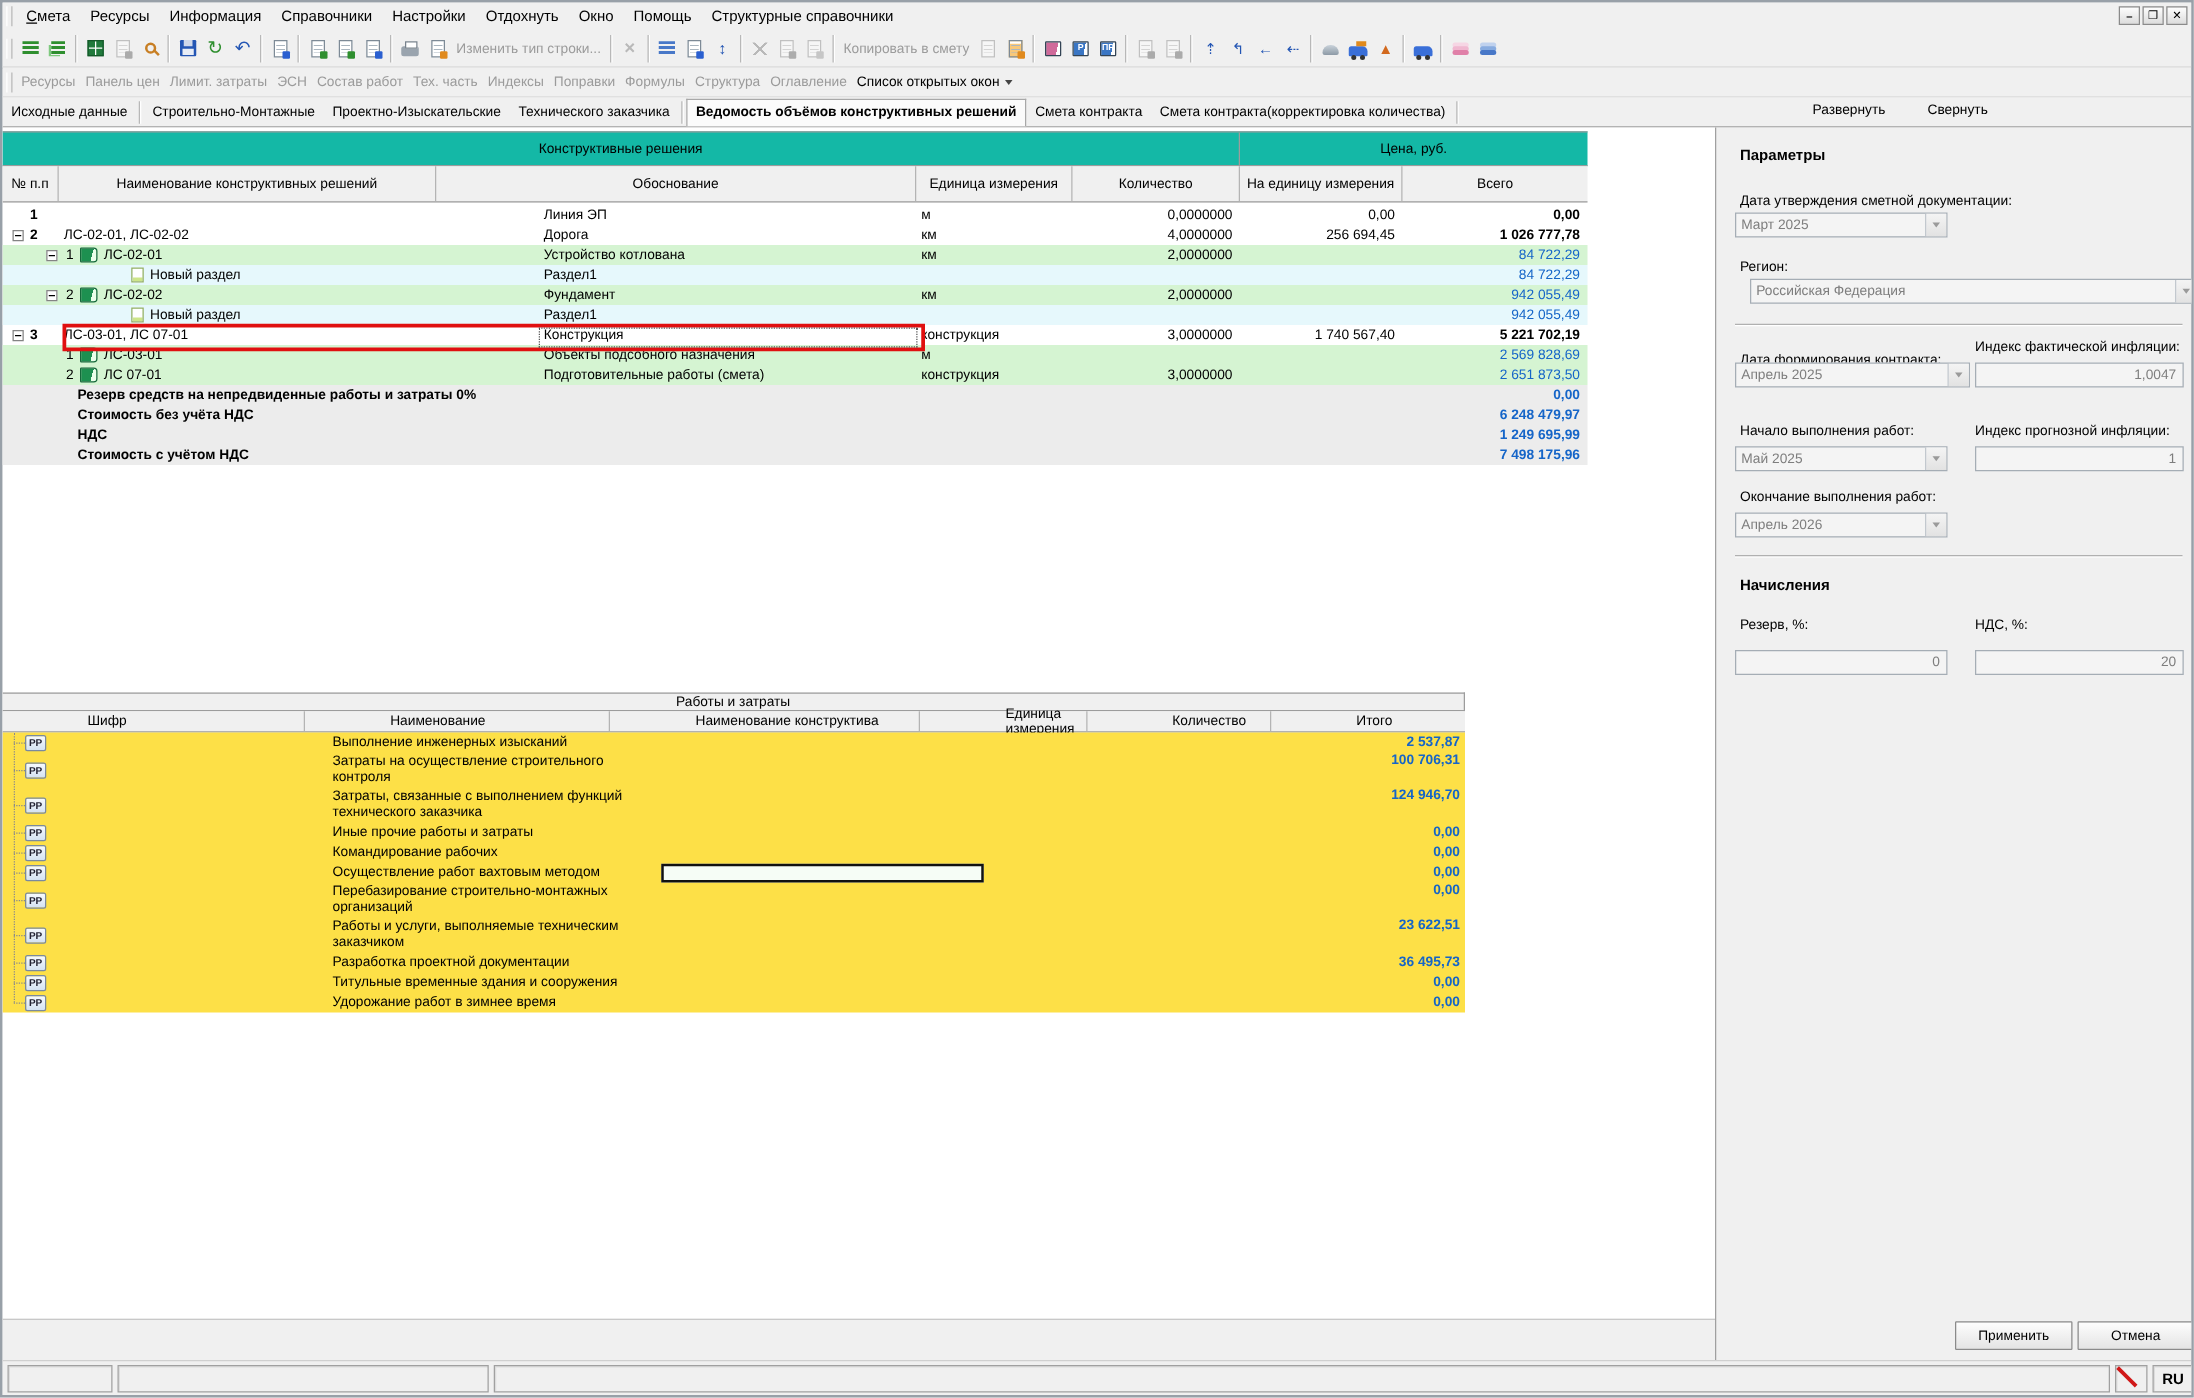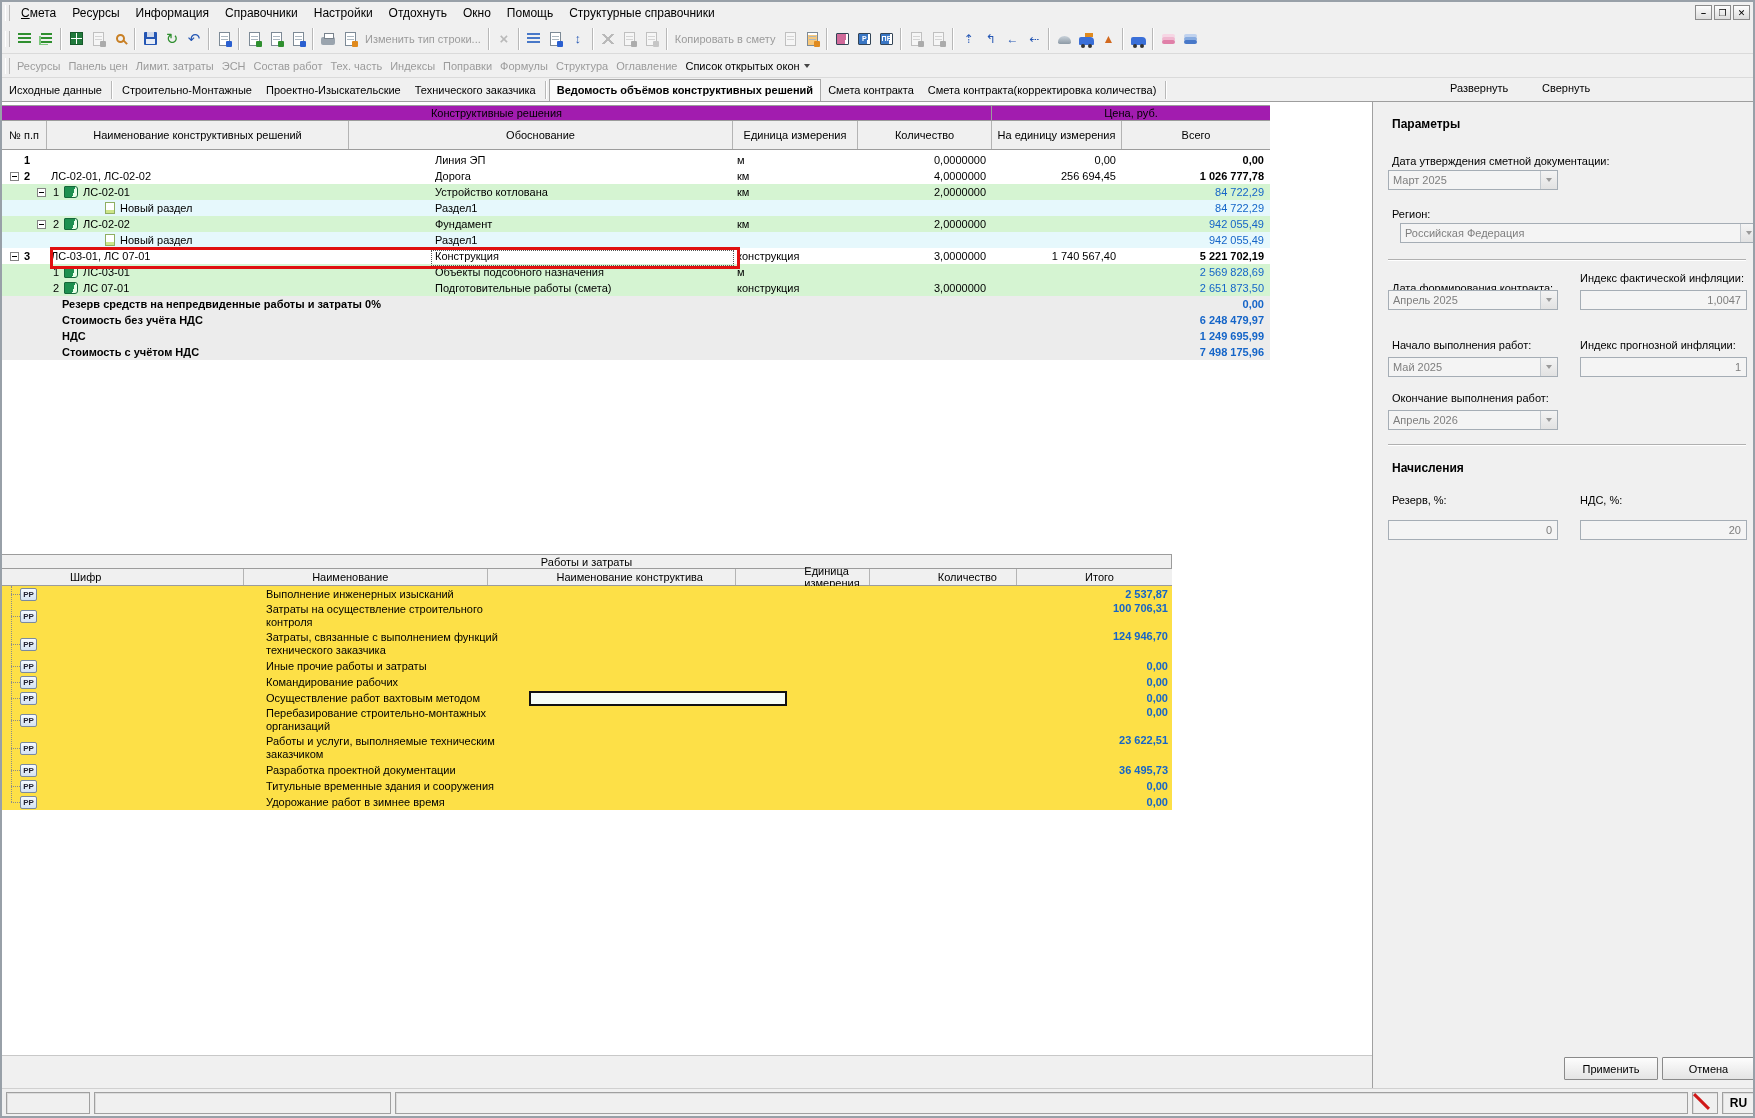--- a/index.html
+++ b/index.html
@@ -87,21 +87,21 @@
   .tab-action { position:absolute; top:4px; font-size:11px; }
 
   
   #left-pane { position:absolute; left:0; top:100px; width:1370px; height:953px; background:#fff; }
   #right-panel { position:absolute; left:1370px; top:100px; width:381px; height:986px; background:#f0f0f0;
                  border-left:1px solid #a0a0a0; }
   #footer-strip { position:absolute; left:0; top:1053px; width:1370px; height:33px; background:#f0f0f0; border-top:1px solid #c8c8c8; }
 
   
   #utable { position:absolute; left:0; top:3px; width:1268px; }
-  .ut-ghead { display:flex; height:16px; background:#a21caf; border-top:1px solid #9c9c9c; border-bottom:1px solid #9c9c9c;text-align:right; }
+  .ut-ghead { display:flex; height:28px; background:#14b8a6; border-top:1px solid #9c9c9c; border-bottom:1px solid #9c9c9c;text-align:right; }
   .ut-ghead .gh { display:flex; align-items:center; justify-content:center; font-size:11px; }
   .gh1 { width:990px; border-right:1px solid #9c9c9c; }
   .gh2 { width:278px; }
   .ut-chead { display:flex; height:29px; background:#f0f0f0; border-bottom:1px solid #9c9c9c; }
   .ut-chead .hc { display:flex; align-items:center; justify-content:center; border-right:1px solid #b4b4b4; text-align:center; }
   .ut-body { margin-top:2px; position:relative; }
   .ur { display:flex; height:16px; line-height:16px; }
   .ur .c { overflow:hidden; white-space:nowrap; }
   .w0{width:45px;} .w1{width:384px;} .w2{width:302px;} .w3{width:125px;} .w4{width:134px;} .w5{width:130px;} .w6{width:148px;}
   .c.num { text-align:right; padding-right:6px; }
@@ -655,21 +655,21 @@
 <div class="combo" style="left:1386px; top:221px; width:358px;margin-left:12px;">
   <span class="cval">Российская Федерация</span>
   <span class="cbtn">
       <span class="dnarrow"></span>
     </span>
 </div>
 
 <div class="psep" style="top:257px;"></div>
 
 <span class="plabel" style="left:1390px; top:280px;">Дата формирования контракта:</span>
-<div class="combo" style="left:1386px; top:288px; width:170px;gap:28px;">
+<div class="combo" style="left:1386px; top:288px; width:188px;gap:28px;">
   <span class="cval">Апрель 2025</span>
   <span class="cbtn">
       <span class="dnarrow"></span>
     </span>
 </div>
 <span class="plabel" style="left:1578px; top:270px;">Индекс фактической инфляции:</span>
 <div class="inputbox" style="left:1578px; top:288px; width:167px;">1,0047</div>
 
 <span class="plabel" style="left:1390px; top:337px;">Начало выполнения работ:</span>
 <div class="combo" style="left:1386px; top:355px; width:170px;">

